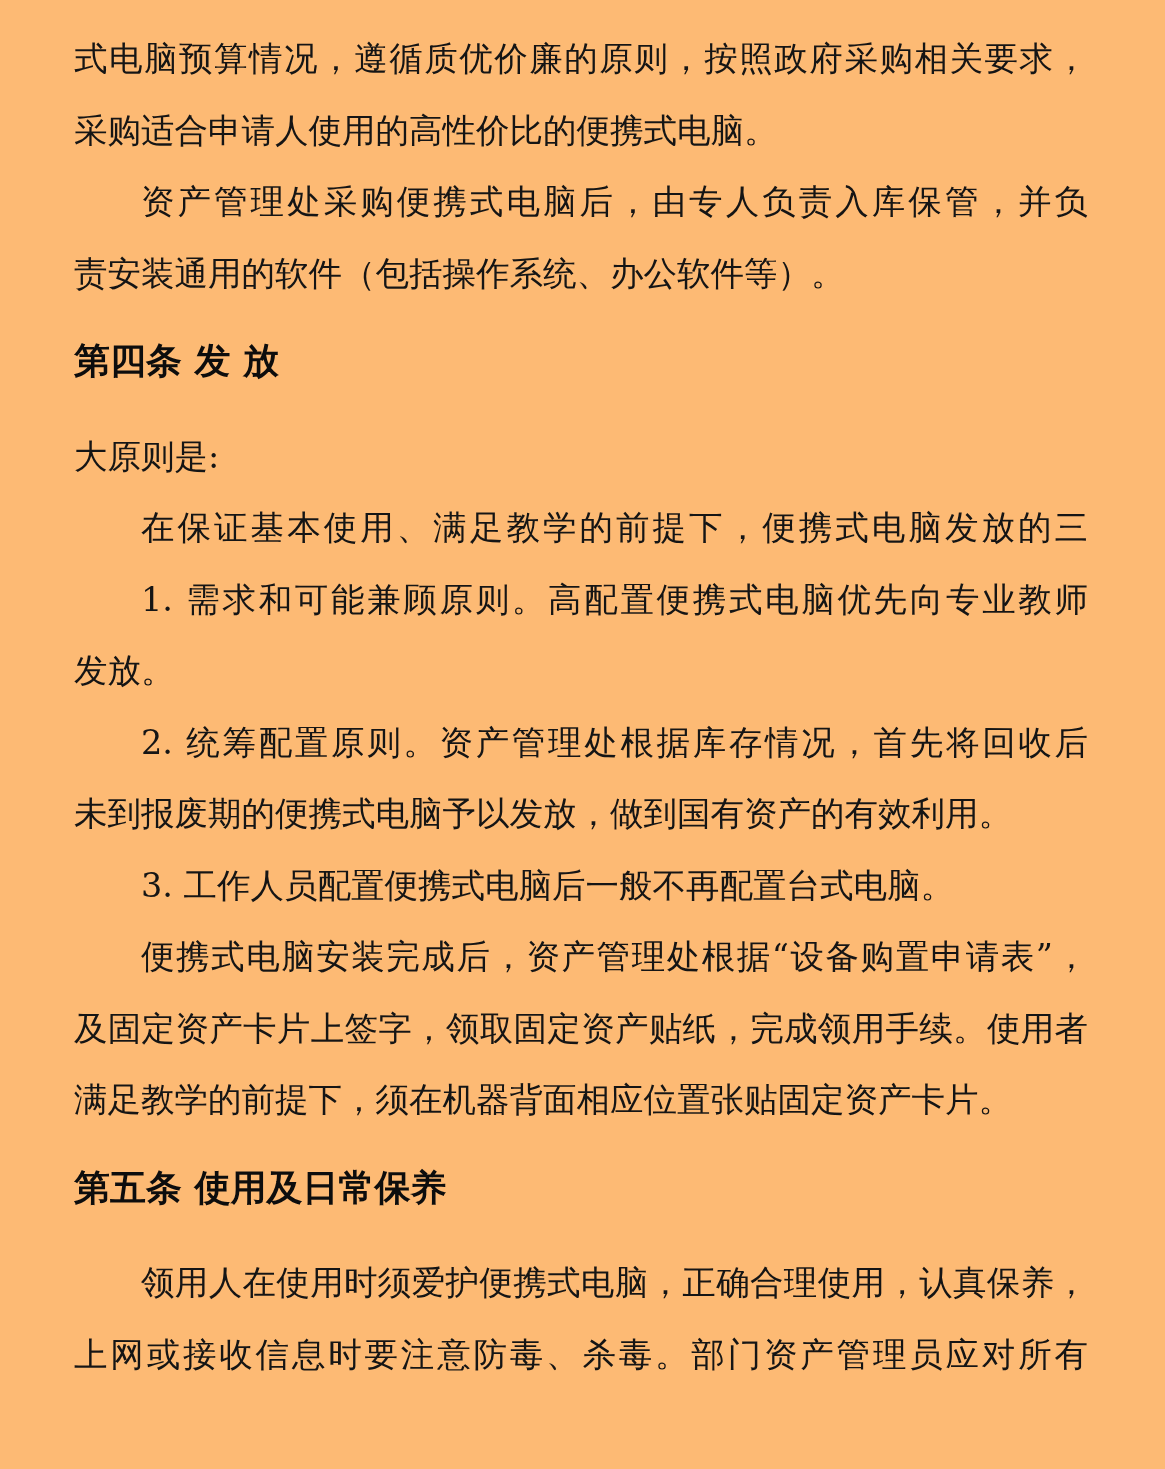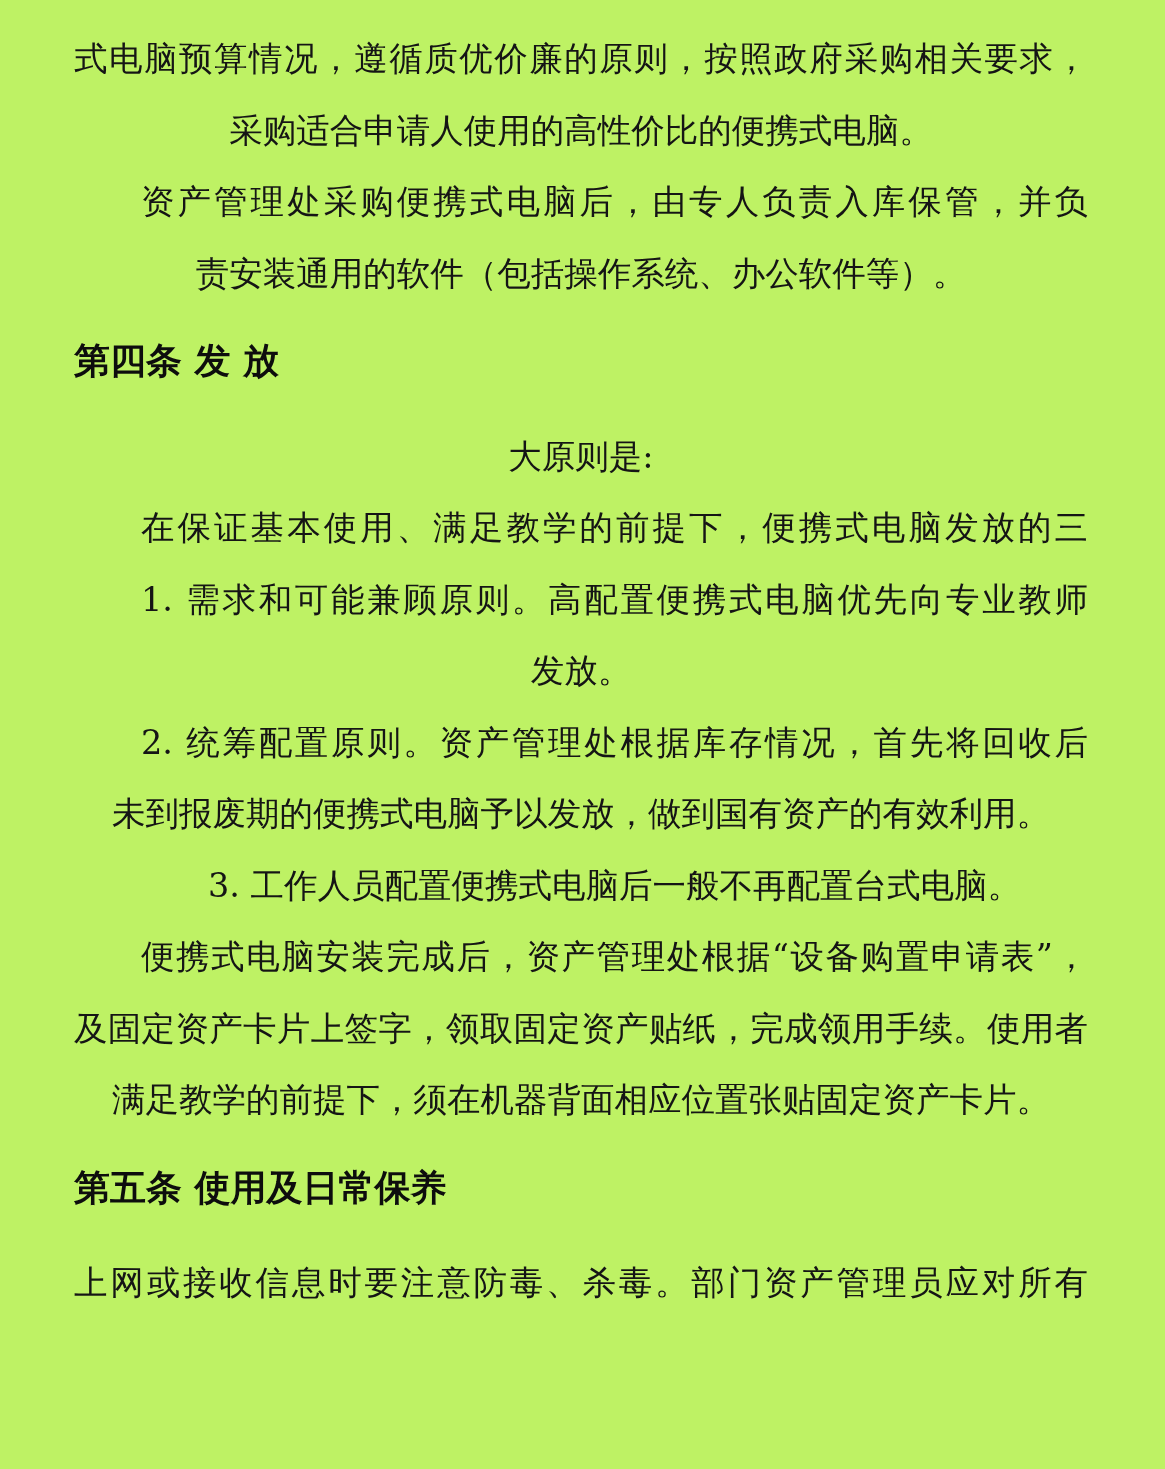--- a/index.html
+++ b/index.html
@@ -4,33 +4,33 @@
 <style>
   html, body {
     margin: 0;
     padding: 0;
     background: #ffffff;
   }
   .page {
     position: relative;
     width: 1165px;
     height: 1469px;
-    background: #bef264;
+    background: #fdba74;
     box-sizing: border-box;
     padding: 23px 77px 0 74px;
     overflow: hidden;
     color: #151515;
     font-family: "DejaVu Serif", "Liberation Serif", serif;
   }
   .ln {
     font-size: 33.5px;
     line-height: 71.5px;
     height: 71.5px;
     overflow: hidden;
-    text-align: center;
+    text-align: left;
     color: #151515;
   }
   
   .ln.fill {
     text-align: justify;
     text-align-last: justify;
   }
   
   .ln.ind {
     text-indent: 2em;
@@ -65,15 +65,16 @@
   <div class="ln">发放。</div>
   <div class="ln fill ind">2. 统筹配置原则。资产管理处根据库存情况，首先将回收后</div>
   <div class="ln">未到报废期的便携式电脑予以发放，做到国有资产的有效利用。</div>
   <div class="ln ind">3. 工作人员配置便携式电脑后一般不再配置台式电脑。</div>
   <div class="ln fill ind">便携式电脑安装完成后，资产管理处根据“设备购置申请表”，</div>
   <div class="ln fill">及固定资产卡片上签字，领取固定资产贴纸，完成领用手续。使用者</div>
   <div class="ln">满足教学的前提下，须在机器背面相应位置张贴固定资产卡片。</div>
 
   <div class="heading">第五条 使用及日常保养</div>
 
+  <div class="ln fill ind">领用人在使用时须爱护便携式电脑，正确合理使用，认真保养，</div>
   <div class="ln fill">上网或接收信息时要注意防毒、杀毒。部门资产管理员应对所有</div>
 
 </div>
 
 </body></html>

